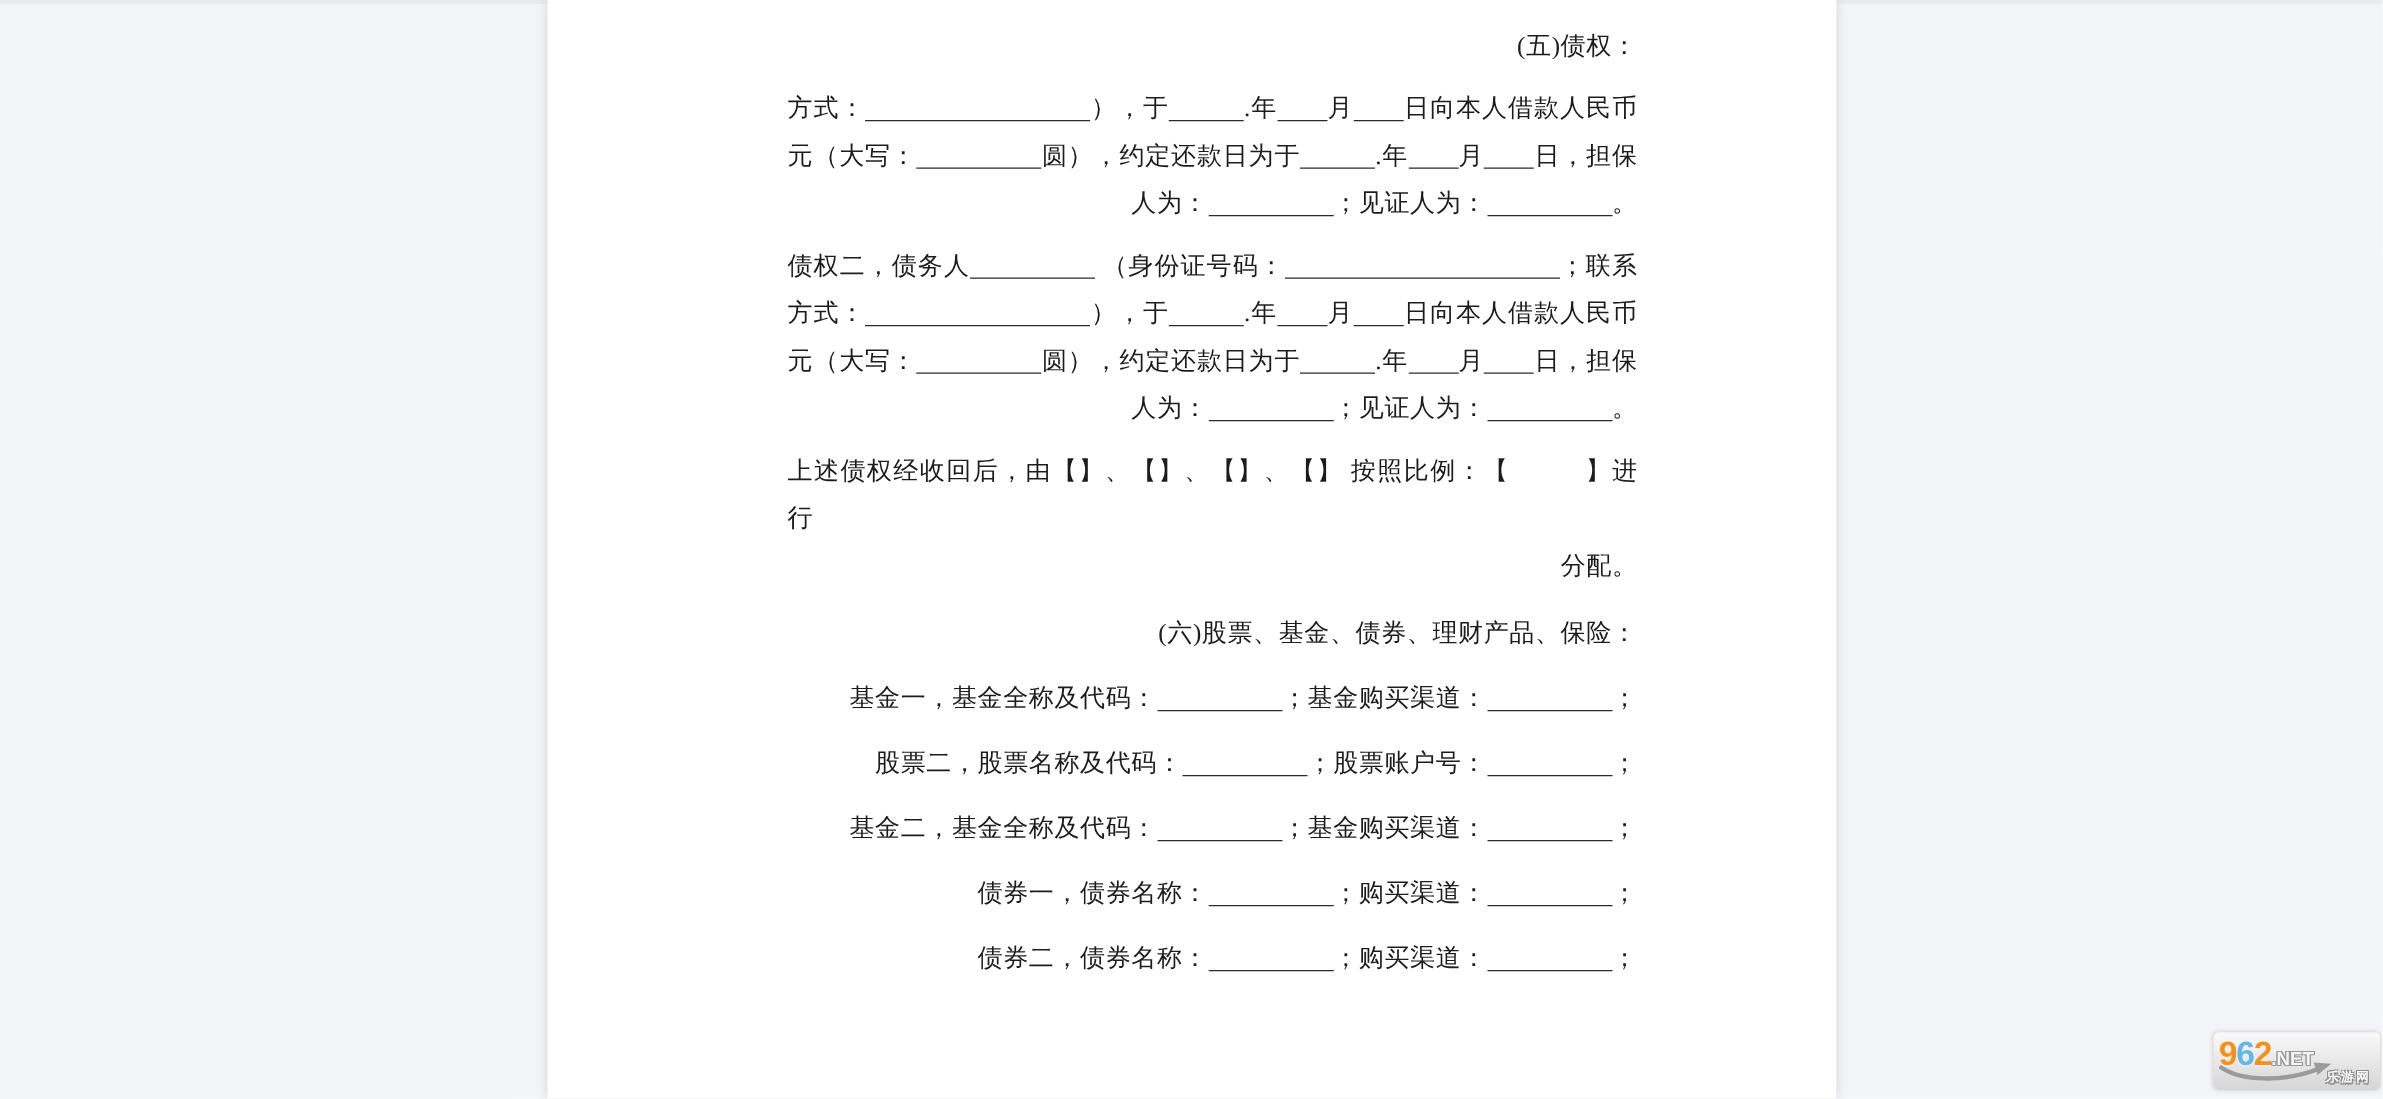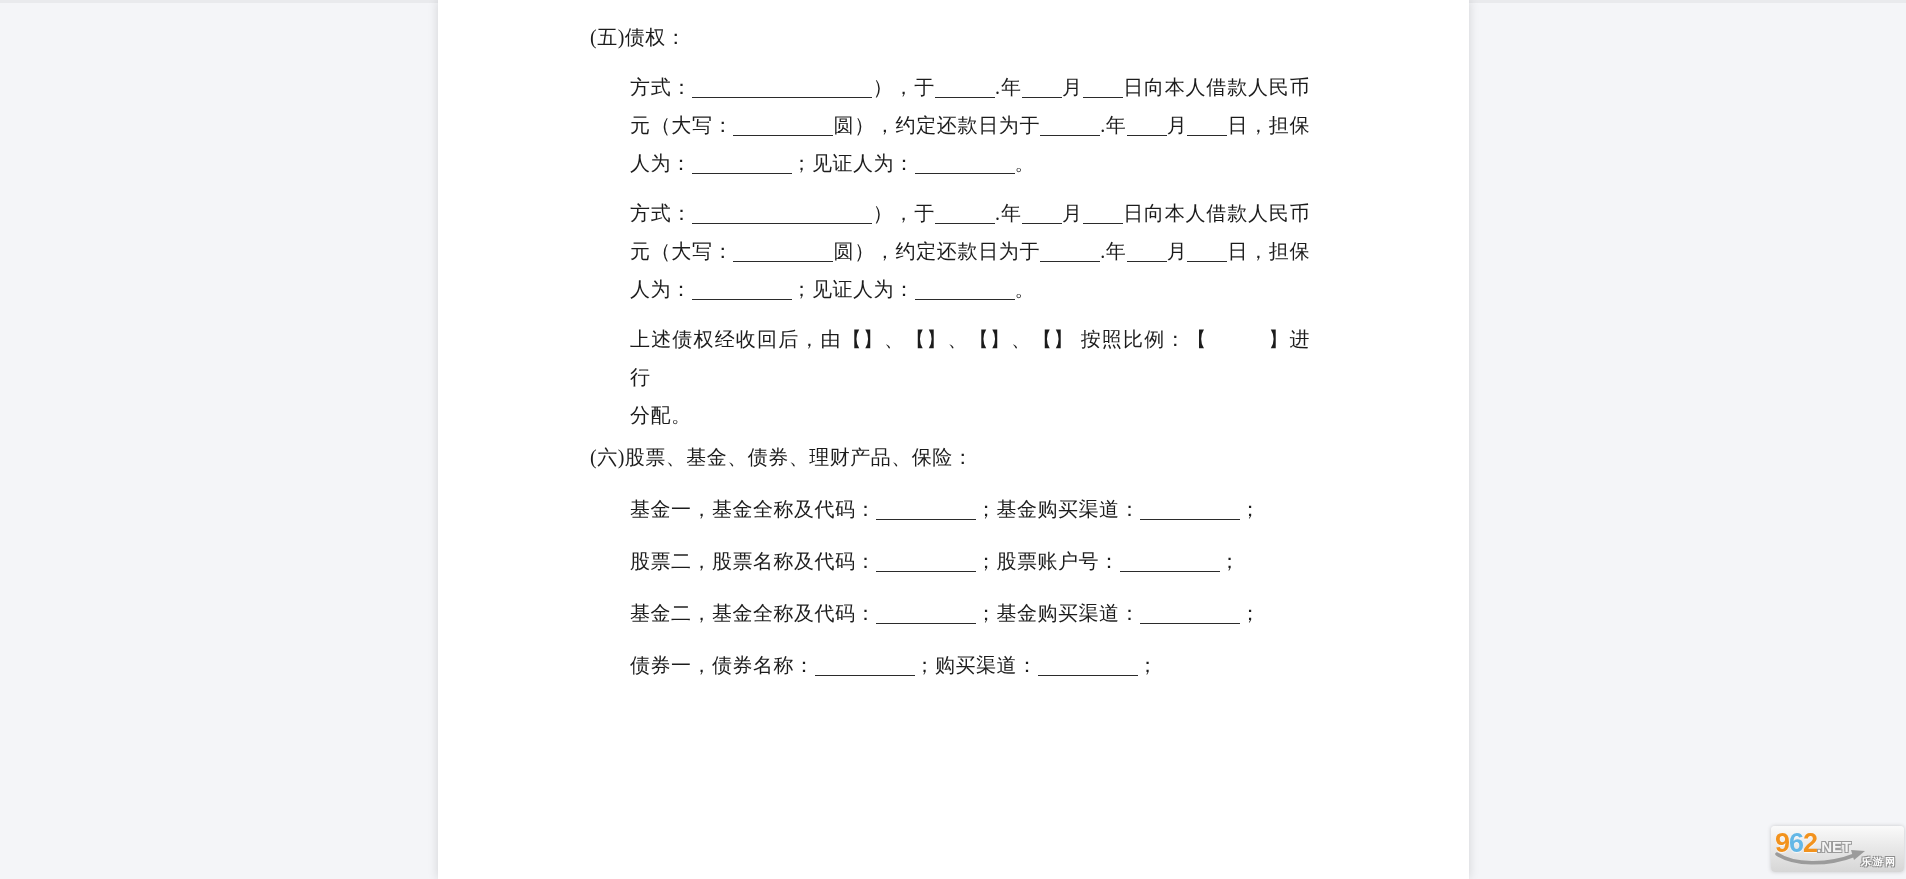--- a/index.html
+++ b/index.html
@@ -8,25 +8,25 @@
 
   .canvas { position:relative; width:1906px; height:879px; background:#f4f5f8; }
   .canvas::before { content:""; position:absolute; top:0; left:0; right:0; height:3px;
                     background:#e9eaed; }
 
   .page { position:absolute; left:438px; top:0; width:1031px; height:879px;
           background:#ffffff; box-shadow:0 0 10px rgba(0,0,0,0.14);
           padding:18px 159px 0 152px; }
 
   .line { font-size:20px; line-height:38px; min-height:38px; color:#1c1c1c;
-          letter-spacing:0.5px; }
+          letter-spacing:0.5px;text-align:right; }
   .para { margin-top:12px; }
   .para .line, .item { margin-left:40px; }
   .item { margin-top:14px; }
-  .heading6 { margin-top:4px; }
+  .heading6 { margin-top:16px; }
   .just { text-align:justify; text-align-last:justify; }
 
   .blank  { display:inline-block; height:2px; border-bottom:1.5px solid #2b2b2b;
             vertical-align:-0.18em; }
   .wspace { display:inline-block; height:1px; vertical-align:baseline; }
 
   
   .logo { position:absolute; right:2px; bottom:7px; width:133px; height:46px;
           border-radius:4px; background:linear-gradient(180deg,#fafafa 0%,#e9e9e9 45%,#d6d6d6 100%);
           box-shadow:0 0 4px rgba(0,0,0,0.18); overflow:hidden;
@@ -53,36 +53,38 @@
 
     <div class="line">(五)债权：</div>
 
     <div class="para">
       <div class="line just">方式：<span class="blank" style="width:9em"></span>），于<span class="blank" style="width:3em"></span>.年<span class="blank" style="width:2em"></span>月<span class="blank" style="width:2em"></span>日向本人借款人民币</div>
       <div class="line just">元（大写：<span class="blank" style="width:5em"></span>圆），约定还款日为于<span class="blank" style="width:3em"></span>.年<span class="blank" style="width:2em"></span>月<span class="blank" style="width:2em"></span>日，担保</div>
       <div class="line">人为：<span class="blank" style="width:5em"></span>；见证人为：<span class="blank" style="width:5em"></span>。</div>
     </div>
 
     <div class="para">
+      <div class="line just">债权二，债务人<span class="blank" style="width:5em"></span> （身份证号码：<span class="blank" style="width:11em"></span>；联系</div>
       <div class="line just">方式：<span class="blank" style="width:9em"></span>），于<span class="blank" style="width:3em"></span>.年<span class="blank" style="width:2em"></span>月<span class="blank" style="width:2em"></span>日向本人借款人民币</div>
       <div class="line just">元（大写：<span class="blank" style="width:5em"></span>圆），约定还款日为于<span class="blank" style="width:3em"></span>.年<span class="blank" style="width:2em"></span>月<span class="blank" style="width:2em"></span>日，担保</div>
       <div class="line">人为：<span class="blank" style="width:5em"></span>；见证人为：<span class="blank" style="width:5em"></span>。</div>
     </div>
 
     <div class="para">
       <div class="line just">上述债权经收回后，由【】、【】、【】、【】 按照比例：【<span class="wspace" style="width:3em"></span>】进行</div>
       <div class="line">分配。</div>
     </div>
 
     <div class="line heading6">(六)股票、基金、债券、理财产品、保险：</div>
 
     <div class="line item">基金一，基金全称及代码：<span class="blank" style="width:5em"></span>；基金购买渠道：<span class="blank" style="width:5em"></span>；</div>
     <div class="line item">股票二，股票名称及代码：<span class="blank" style="width:5em"></span>；股票账户号：<span class="blank" style="width:5em"></span>；</div>
     <div class="line item">基金二，基金全称及代码：<span class="blank" style="width:5em"></span>；基金购买渠道：<span class="blank" style="width:5em"></span>；</div>
     <div class="line item">债券一，债券名称：<span class="blank" style="width:5em"></span>；购买渠道：<span class="blank" style="width:5em"></span>；</div>
+    <div class="line item">债券二，债券名称：<span class="blank" style="width:5em"></span>；购买渠道：<span class="blank" style="width:5em"></span>；</div>
 
   </div>
 
   <div class="logo">
     <svg class="logo-swoosh" width="92" height="20" viewBox="0 0 92 20">
       <path d="M2,6 C18,17 52,18 80,7" fill="none" stroke="#9b9b9b" stroke-width="3.5" stroke-linecap="round"></path>
       <polygon points="76,2 90,3 79,12" fill="#9b9b9b"></polygon>
     </svg>
     <div class="logo-top">
       <span class="logo-num d-orange">9</span><span class="logo-num d-blue">6</span><span class="logo-num d-orange">2</span><span class="logo-net">.NET</span>

